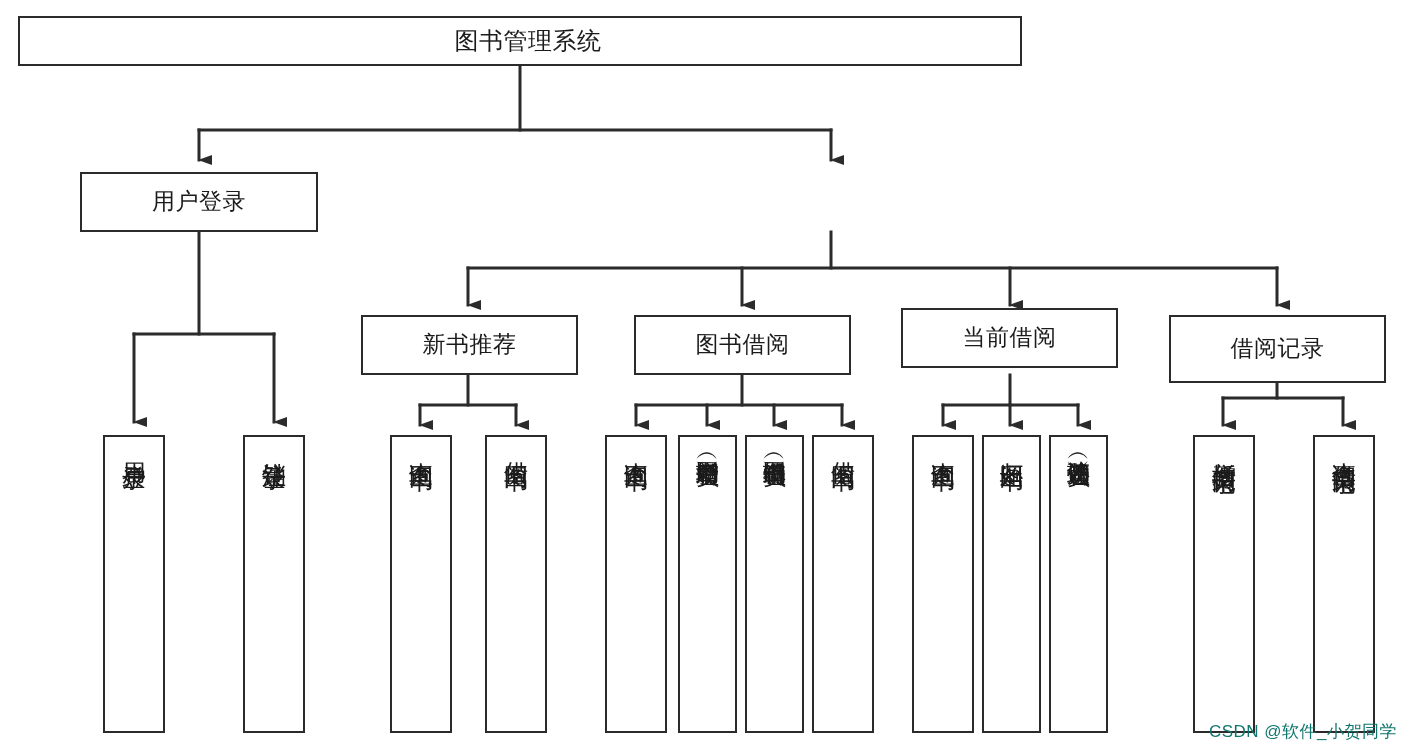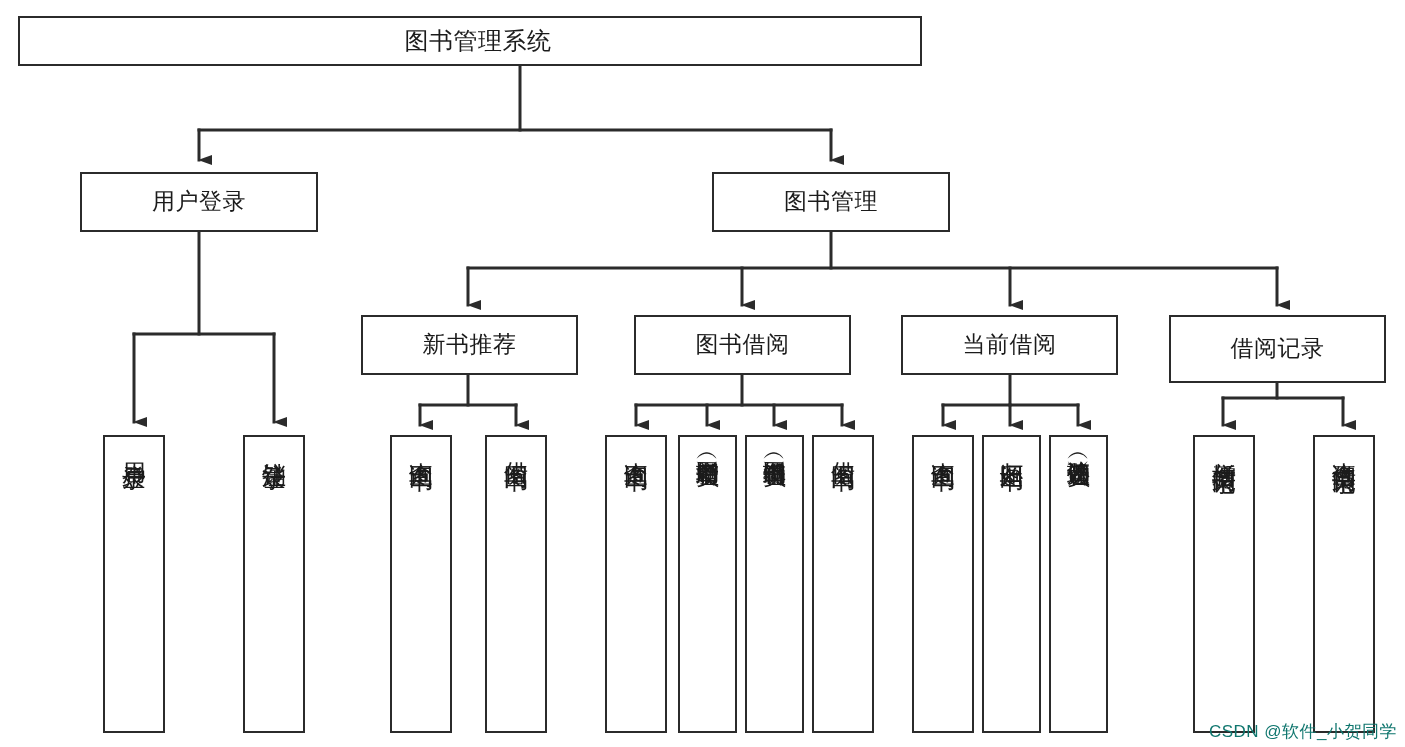--- a/index.html
+++ b/index.html
@@ -129,38 +129,35 @@
       <path d="M1010,405 L1010,425" marker-end="url(#arrow)"></path>
       <path d="M1078,405 L1078,425" marker-end="url(#arrow)"></path>
 
       <path d="M1277,375 L1277,398"></path>
       <path d="M1223,398 L1343,398"></path>
       <path d="M1223,398 L1223,425" marker-end="url(#arrow)"></path>
       <path d="M1343,398 L1343,425" marker-end="url(#arrow)"></path>
     </g>
   </svg>
 
-  <div class="node horiz root" style="left:18px; top:16px; width:904px; height:50px;padding-left:16px;">
+  <div class="node horiz root" style="left:18px; top:16px; width:1004px; height:50px;padding-left:16px;">
     <span class="node-label">图书管理系统</span>
   </div>
 
   <div class="node horiz" style="left:80px; top:172px; width:238px; height:60px;">
     <span class="node-label">用户登录</span>
   </div>
-  <div class="node horiz" style="left:712px; top:172px; width:238px; height:60px;">
-    <span class="node-label">图书管理</span>
-  </div>
 
   <div class="node horiz" style="left:361px; top:315px; width:217px; height:60px;align-items:center;">
     <span class="node-label">新书推荐</span>
   </div>
   <div class="node horiz" style="left:634px; top:315px; width:217px; height:60px;">
     <span class="node-label">图书借阅</span>
   </div>
-  <div class="node horiz" style="left:901px; top:315px; width:217px; height:60px;">
+  <div class="node horiz" style="left:901px; top:308px; width:217px; height:60px;">
     <span class="node-label">当前借阅</span>
   </div>
   <div class="node horiz" style="left:1169px; top:315px; width:217px; height:68px;">
     <span class="node-label">借阅记录</span>
   </div>
 
   <div class="node vert" style="left:103px; top:435px; width:62px; height:298px;">
     <span class="node-label">用户登录</span>
   </div>
   <div class="node vert" style="left:243px; top:435px; width:62px; height:298px;">

